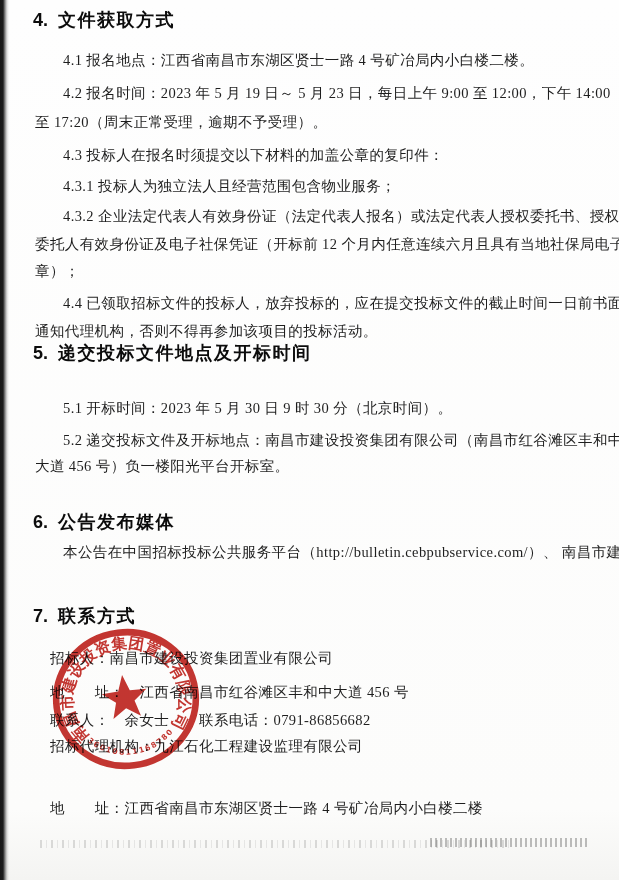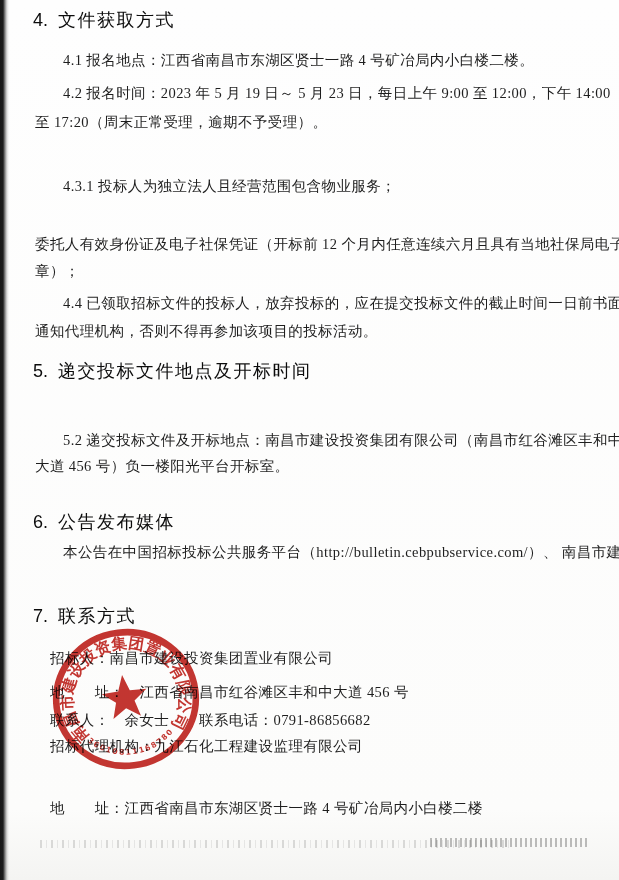--- a/index.html
+++ b/index.html
@@ -21,21 +21,21 @@
     position:absolute;
     font-size:14.5px;
     color:#1e1e1e;
     white-space:nowrap;
     letter-spacing:0.4px;
     line-height:20px;
   }
   .h{
     position:absolute;
     font-family:"Liberation Sans","DejaVu Sans",sans-serif;
-    font-weight:normal;
+    font-weight:bold;
     font-size:18px;
     color:#0c0c0c;
     white-space:nowrap;
     letter-spacing:1.5px;
     line-height:24px;
   }
   .h .num{letter-spacing:0;margin-right:10px;}
   .ind{left:63px;}
   .flush{left:35px;}
   .s7{left:50px;}
@@ -70,27 +70,30 @@
 </style>
 </head>
 <body>
 
 <div class="page">
 
   <div class="h hd" style="top:8px"><span class="num">4.</span><span>文件获取方式</span></div>
   <div class="t ind" style="top:50px">4.1 报名地点：江西省南昌市东湖区贤士一路 4 号矿冶局内小白楼二楼。</div>
   <div class="t ind" style="top:83px">4.2 报名时间：2023 年 5 月 19 日～ 5 月 23 日，每日上午 9:00 至 12:00，下午 14:00</div>
   <div class="t flush" style="top:112px">至 17:20（周末正常受理，逾期不予受理）。</div>
+  <div class="t ind" style="top:145px">4.3 投标人在报名时须提交以下材料的加盖公章的复印件：</div>
   <div class="t ind" style="top:176px">4.3.1 投标人为独立法人且经营范围包含物业服务；</div>
+  <div class="t ind" style="top:206px">4.3.2 企业法定代表人有效身份证（法定代表人报名）或法定代表人授权委托书、授权</div>
   <div class="t flush" style="top:234px">委托人有效身份证及电子社保凭证（开标前 12 个月内任意连续六月且具有当地社保局电子</div>
   <div class="t flush" style="top:261px">章）；</div>
   <div class="t ind" style="top:293px">4.4 已领取招标文件的投标人，放弃投标的，应在提交投标文件的截止时间一日前书面</div>
   <div class="t flush" style="top:321px">通知代理机构，否则不得再参加该项目的投标活动。</div>
 
-  <div class="h hd" style="top:359px"><span class="num">5.</span><span>递交投标文件地点及开标时间</span></div>
+  <div class="h hd" style="top:341px"><span class="num">5.</span><span>递交投标文件地点及开标时间</span></div>
+  <div class="t ind" style="top:398px">5.1 开标时间：2023 年 5 月 30  日 9 时 30 分（北京时间）。</div>
   <div class="t ind" style="top:430px">5.2 递交投标文件及开标地点：南昌市建设投资集团有限公司（南昌市红谷滩区丰和中</div>
   <div class="t flush" style="top:456px">大道 456 号）负一楼阳光平台开标室。</div>
 
   <div class="h hd" style="top:510px"><span class="num">6.</span><span>公告发布媒体</span></div>
   <div class="t ind" style="top:542px">本公告在中国招标投标公共服务平台（http://bulletin.cebpubservice.com/）、 南昌市建</div>
 
   <div class="h hd" style="top:604px"><span class="num">7.</span><span>联系方式</span></div>
   <div class="t s7" style="top:648px">招标人：南昌市建设投资集团置业有限公司</div>
   <div class="t s7" style="top:682px">地　　址：　江西省南昌市红谷滩区丰和中大道 456 号</div>
   <div class="t s7" style="top:710px">联系人：　余女士　　联系电话：0791-86856682</div>

